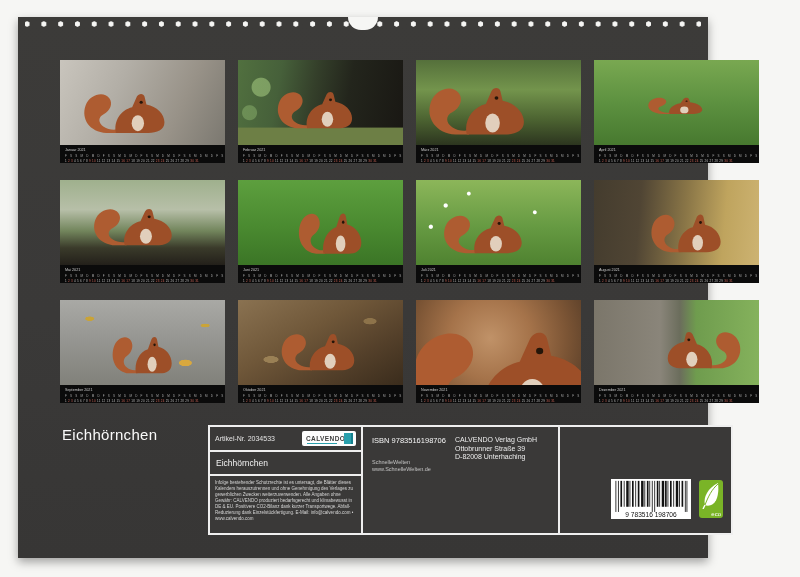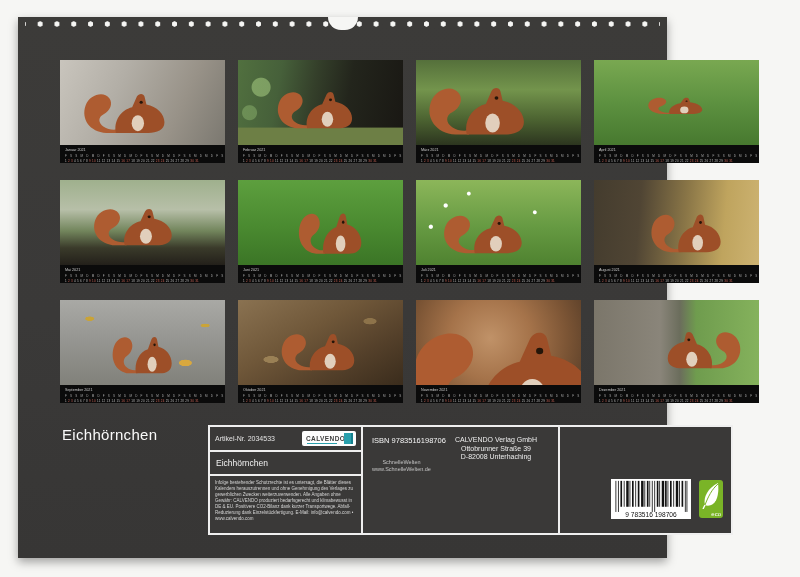--- a/index.html
+++ b/index.html
@@ -6,20 +6,21 @@
   body{
     width:800px;height:577px;position:relative;overflow:hidden;
     background:#f6f6f4;
     font-family:"Liberation Sans", sans-serif;
   }
   
   .panel{
     position:absolute;left:18px;top:17px;width:649px;height:541px;
     background:linear-gradient(180deg,#3c3b39 0%,#3a3938 55%,#373635 100%);
     box-shadow:0 4px 9px rgba(0,0,0,.35);
+    padding-left:41px;
   }
   .holes{
     position:absolute;top:3px;left:7px;right:7px;height:8px;
     background-image:radial-gradient(circle,#f6f6f4 0 2.4px,rgba(0,0,0,0) 2.9px);
     background-size:16.8px 8px;background-repeat:repeat-x;background-position:center;
   }
   .notch{
     position:absolute;top:0;left:50%;transform:translateX(-50%);
     width:30px;height:13px;background:#f6f6f4;border-radius:0 0 15px 15px;
   }
@@ -89,21 +90,21 @@
   }
   .days.l{letter-spacing:2.4px;margin-top:1px;color:#a8a8a8;}
   .days.n{letter-spacing:.5px;}
   .rd{color:#d0685a;}
   
   .calendar-title{
     position:absolute;left:44px;top:409px;color:#fafafa;font-size:15px;letter-spacing:.3px;
   }
   .info-row{position:absolute;left:190px;top:408px;display:flex;align-items:stretch;}
   .ibox{border:2px solid #efefef;height:106px;box-sizing:content-box;position:relative;background:#3a3938;}
-  .ibox + .ibox{margin-left:-2px;text-align:center;}
+  .ibox + .ibox{margin-left:-2px;}
   .boxA{width:151px;}
   .boxB{width:195px;}
   .boxC{width:171px;}
   .boxA-row1{
     height:23px;border-bottom:2px solid #efefef;display:flex;align-items:center;
     justify-content:space-between;padding:0 5px;
   }
   .article-no{font-size:7px;color:#e3e3e3;}
   .calvendo-logo{
     width:54px;height:15px;background:#fdfdfd;border-radius:2px;position:relative;

